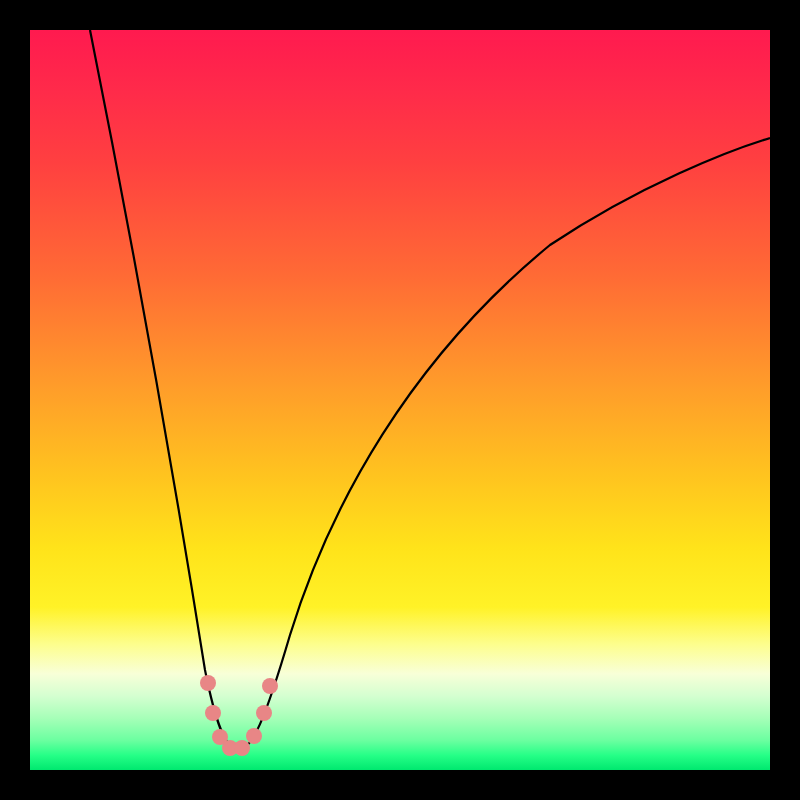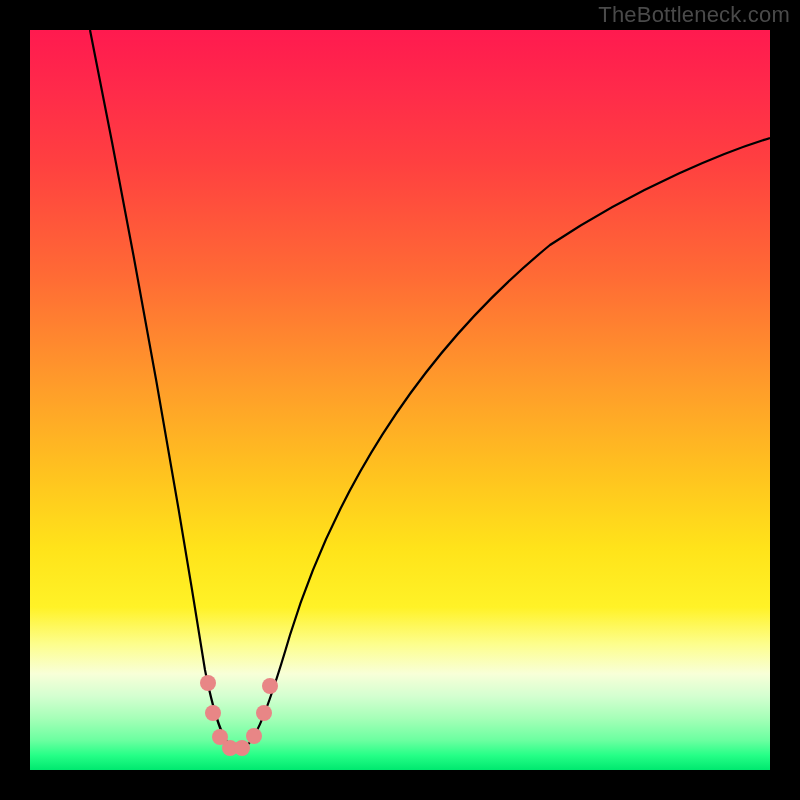--- a/index.html
+++ b/index.html
@@ -91,14 +91,13 @@
         <circle cx="190" cy="707" r="8"></circle>
         <circle cx="200" cy="718" r="8"></circle>
         <circle cx="212" cy="718" r="8"></circle>
         <circle cx="224" cy="706" r="8"></circle>
         <circle cx="234" cy="683" r="8"></circle>
         <circle cx="240" cy="656" r="8"></circle>
       </g>
     </svg>
   </div>
 
-  <div class="attribution">TheBottleneck.com</div>
 </div>
 
 </body></html>

